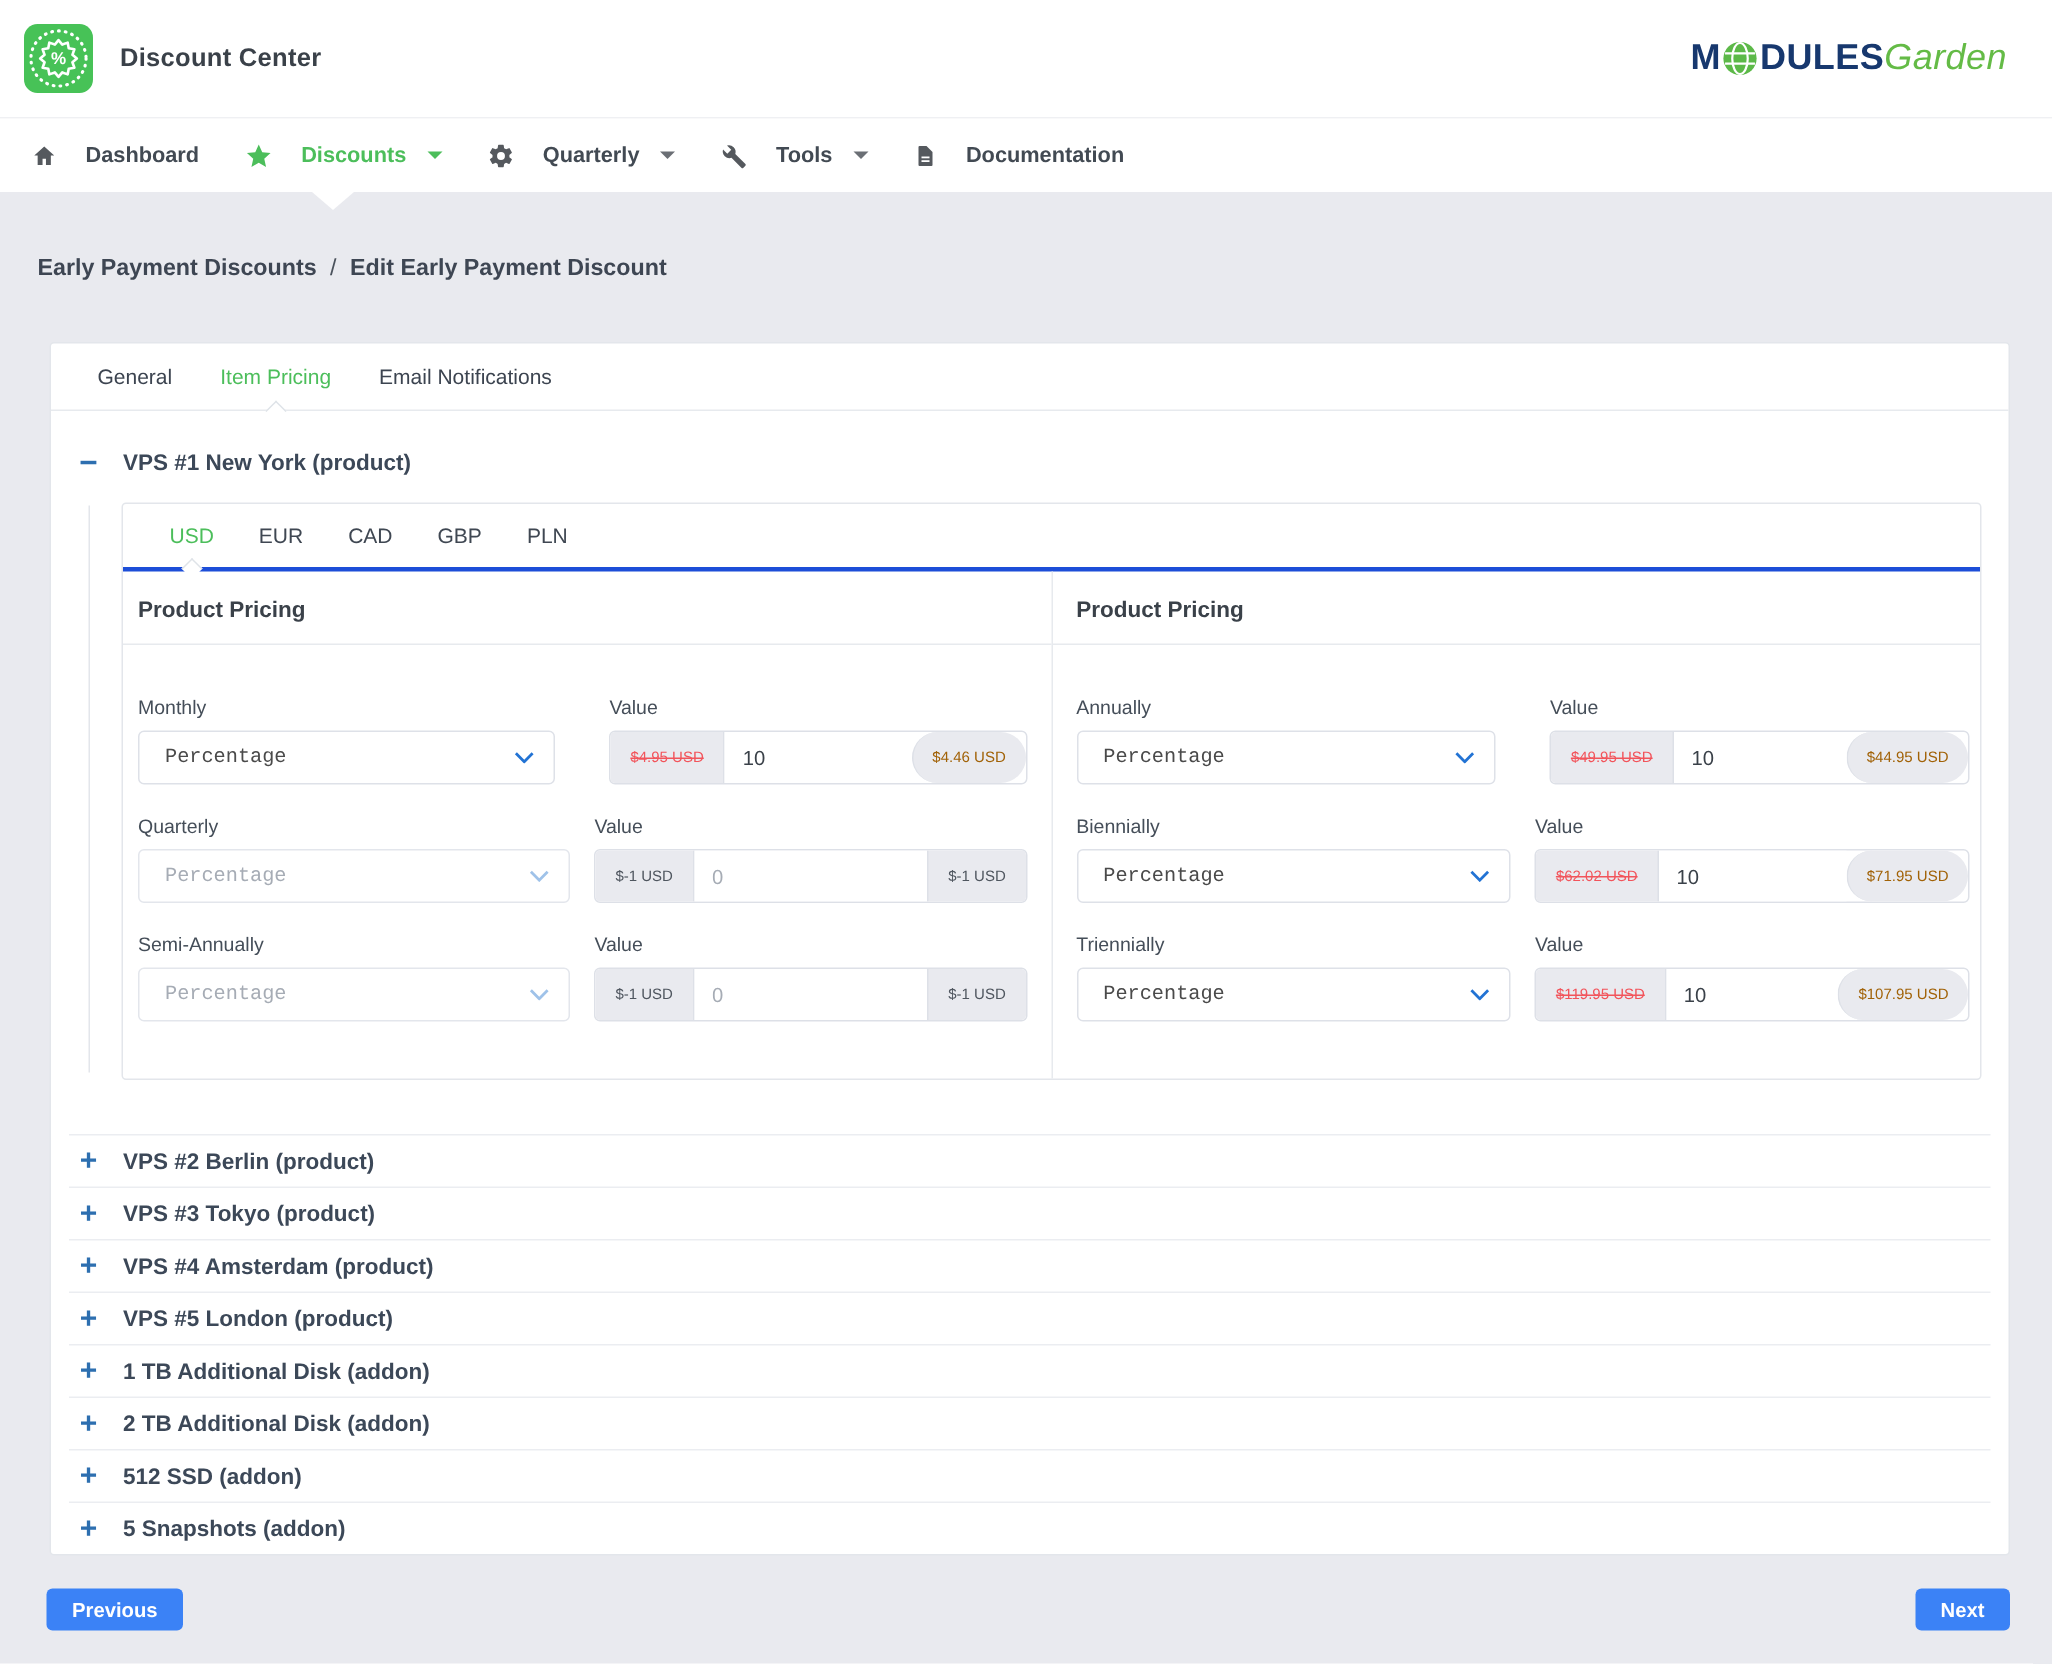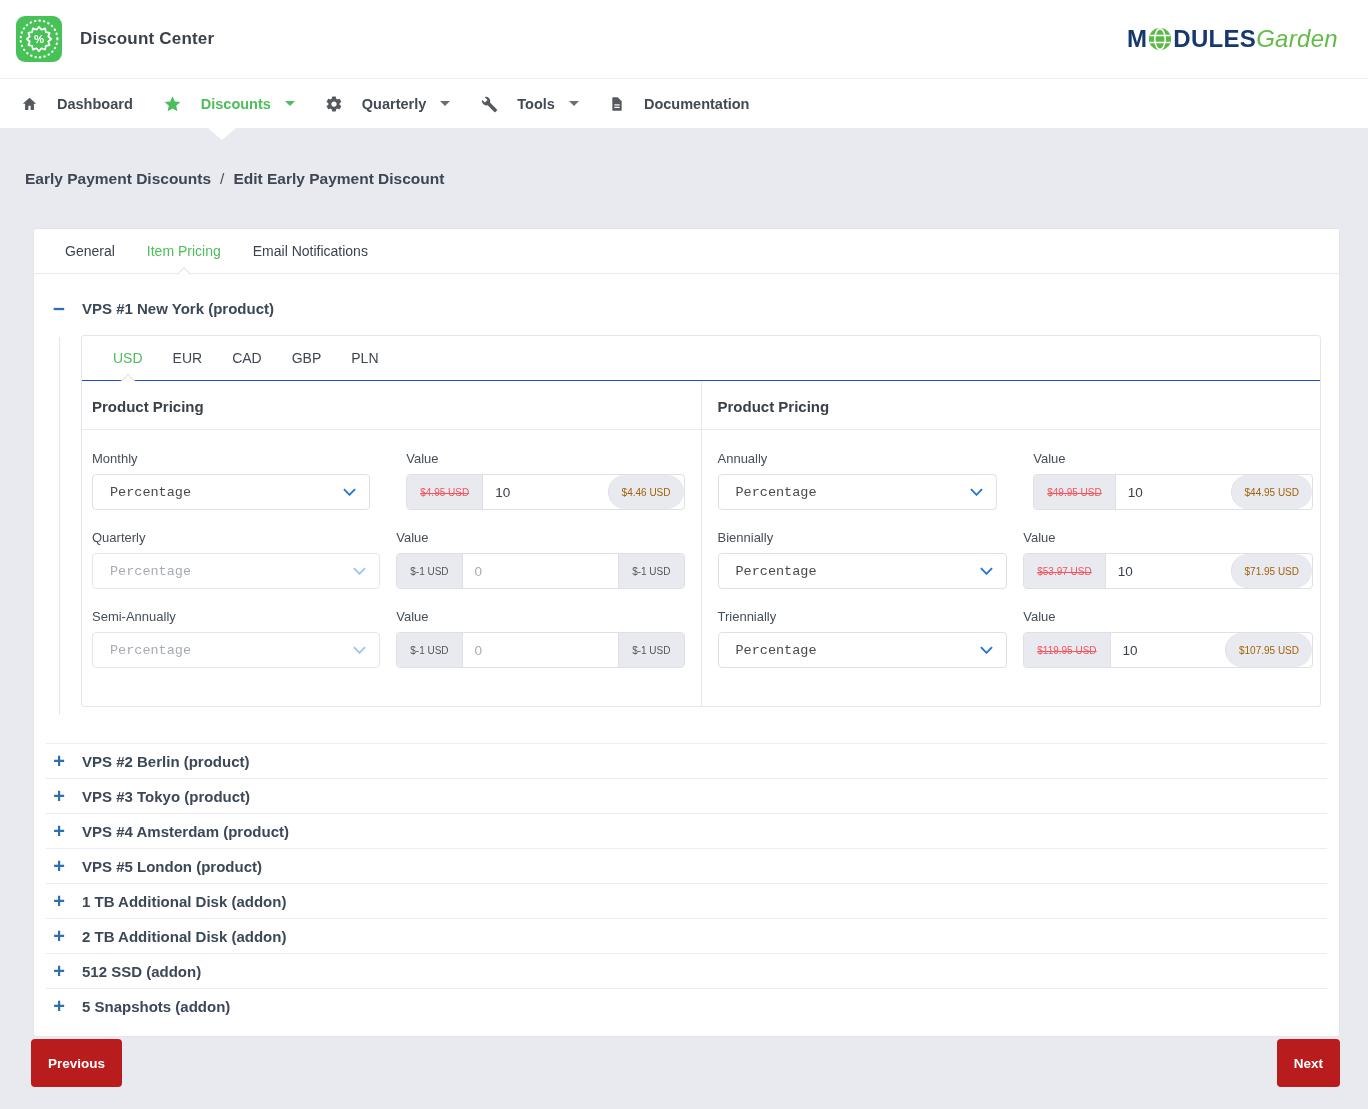--- a/index.html
+++ b/index.html
@@ -35,32 +35,32 @@
   .tab { padding:0 16px; display:flex; align-items:center; font-size:14px; color:#3C4450; position:relative; cursor:pointer; }
   .tab.active { color:#4CBE5B; }
   .notch { position:absolute; left:50%; bottom:-6px; width:10px; height:10px; background:#fff;
     border-top:1px solid #DFE3E8; border-left:1px solid #DFE3E8; transform:translateX(-50%) rotate(45deg); z-index:2; }
   
   .section-header { margin:26px 0 0 17px; display:flex; align-items:center; }
   .collapse-toggle { width:16px; color:#2D6FB0; font-size:21px; font-weight:bold; line-height:16px; cursor:pointer; text-align:center; flex:none; }
   .section-title { margin-left:15px; font-size:15px; font-weight:bold; color:#3C4858; }
   .tree-line { position:absolute; left:25px; top:108px; height:378px; border-left:1px solid #E3E6EB; }
   .pricing-box { margin:18px 18px 0 47px; border:1px solid #E3E6EB; border-radius:3px; position:relative; background:#fff; }
-  .currency-tabs { display:flex; height:45px; border-bottom:1px solid #1d4ed8; padding-left:16px; align-items:stretch;text-align:right; }
+  .currency-tabs { display:flex; height:45px; border-bottom:3px solid #1d4ed8; padding-left:16px; align-items:stretch;text-align:right; }
   .ctab { padding:0 15px; display:flex; align-items:center; font-size:14px; color:#3F4752; position:relative; cursor:pointer; }
   .ctab.active { color:#4CBE5B; }
   .columns { display:flex; align-items:stretch;justify-content:flex-end; }
   .col { flex:1; min-width:0; }
   .col.right { border-left:1px solid #E7EAEE; }
   .col-header { padding:17px 16px 14px 10px; font-size:15px; font-weight:bold; color:#3A4149; border-bottom:1px solid #E7EAEE; }
   .col.right .col-header { padding-left:16px; }
   .col-body { padding:21px 16px 38px 10px; }
   .col.right .col-body { padding:21px 7px 38px 16px; }
   .frow { display:flex; margin-top:20px; }
-  .frow:first-child { margin-top:0;gap:20px; }
+  .frow:first-child { margin-top:13px;gap:20px; }
   .fcell { flex:1; min-width:0; }
   .fcell + .fcell { margin-left:16px; }
   .flabel { display:block; font-size:13px; color:#454E59; margin-bottom:8px; }
   .select { height:36px; border:1px solid #DEE1E8; border-radius:4px; background:#fff; display:flex; align-items:center;
     justify-content:space-between; padding:0 13px 0 17px; font-size:13.5px; color:#4A4A4A; cursor:pointer;font-family:Liberation Mono, monospace; }
   .select svg path { stroke:#2273D4; }
   .select.disabled { color:#A6ACB5; border-color:#E3E6EC; cursor:default; }
   .select.disabled svg path { stroke:#9FC2E9; }
   .input-group { height:36px; display:flex; border:1px solid #DDE0E7; border-radius:4px; background:#fff; overflow:hidden; }
   .addon { background:#E9EAEF; padding:0 13px; display:flex; align-items:center; font-size:10px; color:#4F565F; white-space:nowrap; flex:none; }
@@ -70,21 +70,21 @@
   .value-input.dim { color:#A6ACB5; }
   .strike-red { color:#F2545B; text-decoration:line-through; }
   .price-green { color:#a16207;border-radius:17px; }
   
   .collapsed-list { margin:36px 12px 0 12px; }
   .collapsed-row { height:35px; display:flex; align-items:center; padding-left:5px; border-top:1px solid #EBEDF1; cursor:pointer; }
   .expand-toggle { width:16px; color:#2D6FB0; font-size:20px; font-weight:bold; line-height:16px; text-align:center; flex:none; }
   .collapsed-title { margin-left:15px; font-size:15px; font-weight:bold; color:#3C4858; }
   
   .footer-actions { position:absolute; left:31px; right:28px; bottom:22px; display:flex; justify-content:space-between; }
-  .btn { background:#b91c1c; color:#fff; border:none; border-radius:4px; height:48px; padding:0 17px;
+  .btn { background:#3b82f6; color:#fff; border:none; border-radius:4px; height:28px; padding:0 17px;
     font-size:13.5px; font-weight:bold; font-family:"Liberation Sans", sans-serif; cursor:pointer; }
 </style>
 </head>
 <body>
 
 <header class="app-header">
   <div class="app-icon">
     <svg width="42" height="42" viewBox="0 0 48 48">
       <circle cx="24" cy="24" r="21" fill="none" stroke="#fff" stroke-width="2.4" stroke-dasharray="0.6 4.6" stroke-linecap="round"></circle>
       <polygon fill="none" stroke="#fff" stroke-width="2" stroke-linejoin="round" points="38,24 34.6,26.9 36.1,31 31.8,31.8 31,36.1 26.9,34.6 24,38 21.2,34.6 17,36.1 16.2,31.8 11.9,31 13.4,26.9 10,24 13.4,21.2 11.9,17 16.2,16.2 17,11.9 21.2,13.4 24,10 26.9,13.4 31,11.9 31.8,16.2 36.1,17 34.6,21.2"></polygon>
@@ -301,21 +301,21 @@
               <div class="select">
                 <span>Percentage</span>
                 <svg width="13" height="8" viewBox="0 0 14 8">
                     <path d="M1 1l6 6 6-6" fill="none" stroke-width="2"></path>
                   </svg>
               </div>
             </div>
             <div class="fcell">
               <label class="flabel">Value</label>
               <div class="input-group">
-                <span class="addon prepend strike-red">$53.97 USD</span>
+                <span class="addon prepend strike-red">$62.02 USD</span>
                 <input class="value-input" value="10" style="">
                 <span class="addon append price-green">$71.95 USD</span>
               </div>
             </div>
           </div>
 
           <div class="frow">
             <div class="fcell">
               <label class="flabel">Triennially</label>
               <div class="select">

